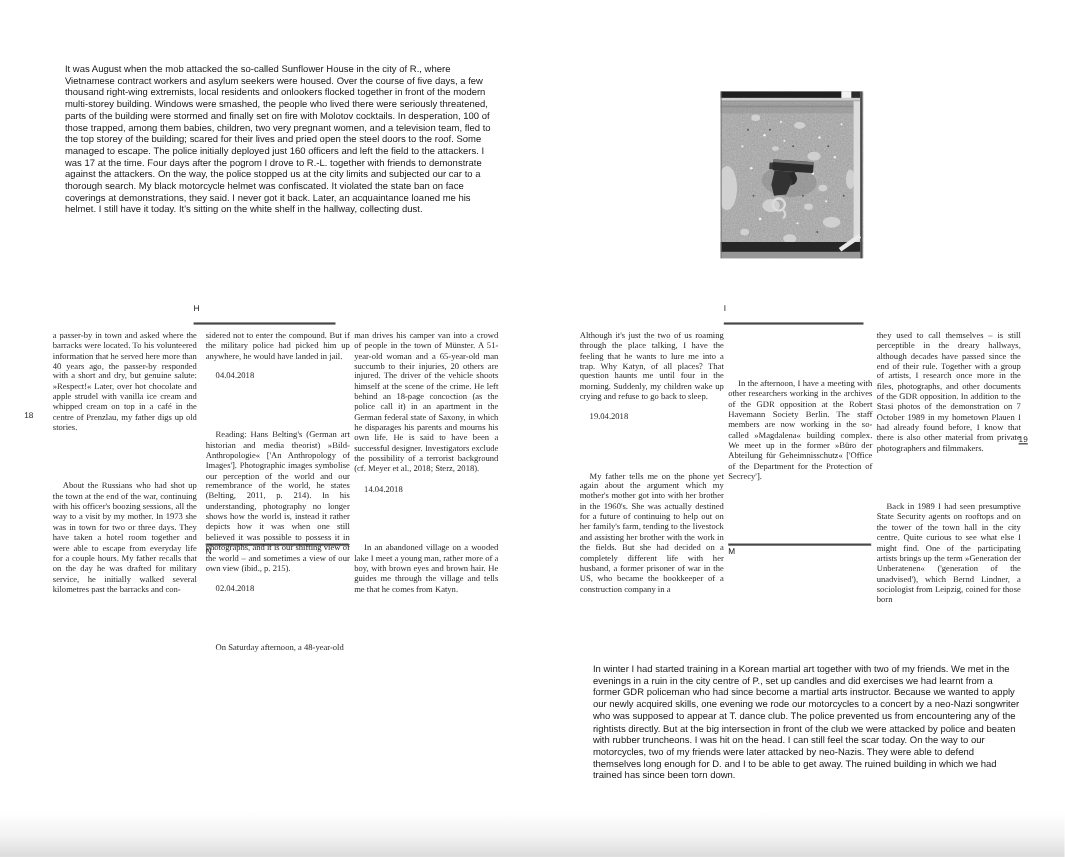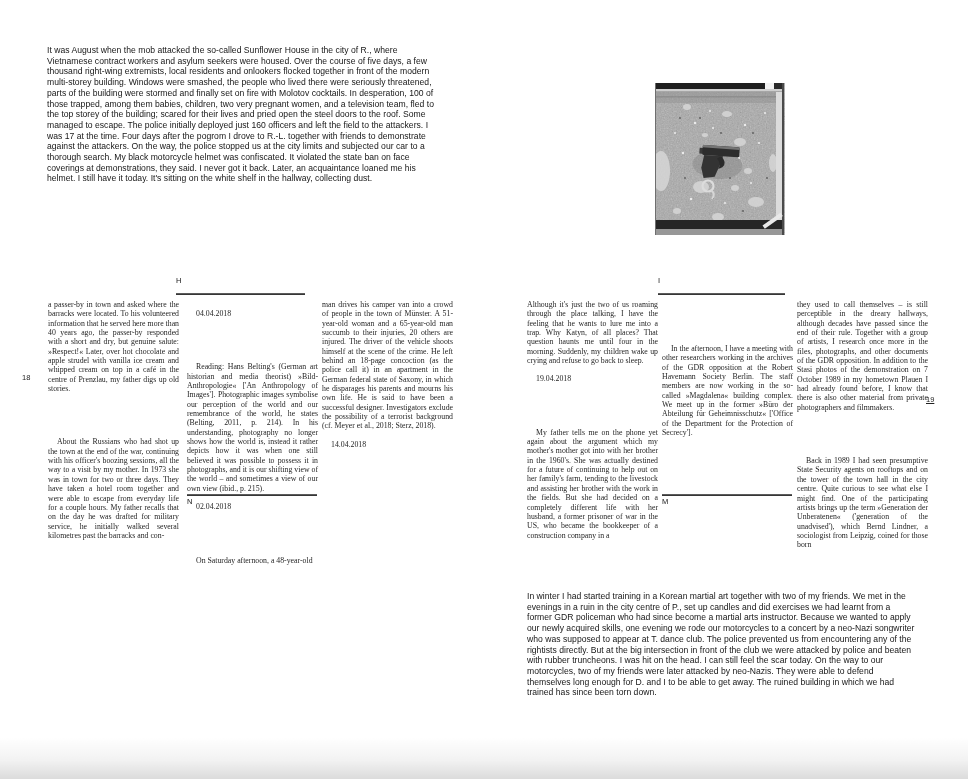--- a/index.html
+++ b/index.html
@@ -1,21 +1,21 @@
 <!DOCTYPE html>
 <html lang="en"><head>
 <meta charset="utf-8">
 <style>
   html,body{margin:0;padding:0;background:#fff;}
   #spread{position:relative;width:968px;height:779px;background:#ffffff;overflow:hidden;
           font-family:"Liberation Sans",sans-serif;color:#1a1a1a;}
 
   
   .sans-para{position:absolute;font:8.6px/10.7px "Liberation Sans",sans-serif;
-             color:#161616;letter-spacing:0.02px;margin:0;}
+             color:#161616;letter-spacing:0.02px;margin:12px;}
   #intro{left:47px;top:45px;width:398px;}
   #outro{left:527px;top:591px;width:390px;}
 
   
   #photo{position:absolute;left:655px;top:83px;width:130px;height:152px;}
   #photo svg{display:block;}
 
   
   .marker-letter{position:absolute;font:7.5px/8px "Liberation Sans",sans-serif;color:#151515;}
   .marker-rule{position:absolute;height:2px;background:linear-gradient(#6e6e6e,#242424);}
@@ -139,28 +139,30 @@
   <span id="marker-m" class="marker-letter">M</span>
 
   <span id="pagenum-left" class="page-num">18</span>
   <span id="pagenum-right" class="page-num">19</span>
 
   <div id="col-1" class="col">
     <p>a passer-by in town and asked where the barracks were located. To his volunteered information that he served here more than 40 years ago, the passer-by responded with a short and dry, but genuine salute: »Respect!« Later, over hot chocolate and apple strudel with vanilla ice cream and whipped cream on top in a café in the centre of Prenzlau, my father digs up old stories.</p>
     <p class="indent">About the Russians who had shot up the town at the end of the war, continuing with his officer's boozing sessions, all the way to a visit by my mother. In 1973 she was in town for two or three days. They have taken a hotel room together and were able to escape from everyday life for a couple hours. My father recalls that on the day he was drafted for military service, he initially walked several kilometres past the barracks and con-</p>
   </div>
   <div id="col-2" class="col">
+    <p>sidered not to enter the compound. But if the military police had picked him up anywhere, he would have landed in jail.</p>
     <p class="date">04.04.2018</p>
     <p class="indent">Reading: Hans Belting's (German art historian and media theorist) »Bild-Anthropologie« ['An Anthropology of Images']. Photographic images symbolise our perception of the world and our remembrance of the world, he states (Belting, 2011, p. 214). In his understanding, photography no longer shows how the world is, instead it rather depicts how it was when one still believed it was possible to possess it in photographs, and it is our shifting view of the world – and sometimes a view of our own view (ibid., p. 215).</p>
     <p class="date">02.04.2018</p>
     <p class="indent">On Saturday afternoon, a 48-year-old</p>
   </div>
   <div id="col-3" class="col">
     <p>man drives his camper van into a crowd of people in the town of Münster. A 51-year-old woman and a 65-year-old man succumb to their injuries, 20 others are injured. The driver of the vehicle shoots himself at the scene of the crime. He left behind an 18-page concoction (as the police call it) in an apartment in the German federal state of Saxony, in which he disparages his parents and mourns his own life. He is said to have been a successful designer. Investigators exclude the possibility of a terrorist background (cf. Meyer et al., 2018; Sterz, 2018).</p>
     <p class="date">14.04.2018</p>
+    <p class="indent">In an abandoned village on a wooded lake I meet a young man, rather more of a boy, with brown eyes and brown hair. He guides me through the village and tells me that he comes from Katyn.</p>
   </div>
 
   <div id="col-4" class="col">
     <p>Although it's just the two of us roaming through the place talking, I have the feeling that he wants to lure me into a trap. Why Katyn, of all places? That question haunts me until four in the morning. Suddenly, my children wake up crying and refuse to go back to sleep.</p>
     <p class="date">19.04.2018</p>
     <p class="indent">My father tells me on the phone yet again about the argument which my mother's mother got into with her brother in the 1960's. She was actually destined for a future of continuing to help out on her family's farm, tending to the livestock and assisting her brother with the work in the fields. But she had decided on a completely different life with her husband, a former prisoner of war in the US, who became the bookkeeper of a construction company in a</p>
   </div>
   <div id="col-5" class="col">
     <p class="indent">In the afternoon, I have a meeting with other researchers working in the archives of the GDR opposition at the Robert Havemann Society Berlin. The staff members are now working in the so-called »Magdalena« building complex. We meet up in the former »Büro der Abteilung für Geheimnisschutz« ['Office of the Department for the Protection of Secrecy'].</p>
   </div>

